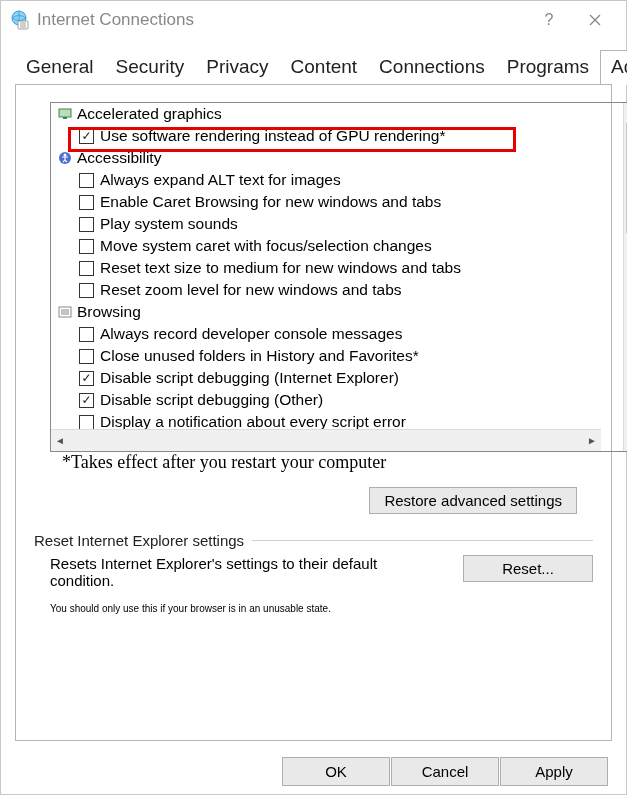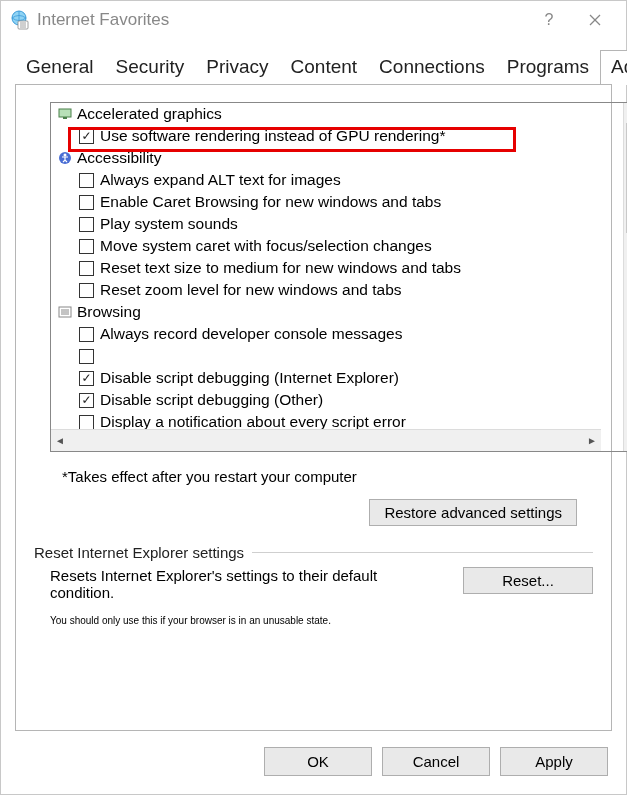--- a/index.html
+++ b/index.html
@@ -21,46 +21,46 @@
   .node { display:flex; align-items:center; height:22px; white-space:nowrap; }
   .node .cat-icon { width:16px; height:14px; margin:0 4px 0 6px; display:inline-flex; align-items:center; justify-content:center;}
   .node .chk { width:15px; height:15px; border:1px solid #333; margin:0 6px 0 28px; background:#fff; display:inline-flex; align-items:center; justify-content:center; font-size:12px; line-height:1; }
   .node .chk.checked::after { content:"✓"; color:#222; font-size:12px; }
   .highlight { position:absolute; border:3px solid #e60000; left:17px; top:24px; width:448px; height:25px; pointer-events:none; }
   .vscroll { width:22px; background:#f0f0f0; border-left:1px solid #dcdcdc; position:relative; }
   .vscroll .arrow { height:20px; display:flex; align-items:center; justify-content:center; color:#555; font-size:10px;}
   .vscroll .thumb { position:absolute; left:2px; right:2px; top:20px; height:110px; background:#c9c9c9; }
   .hscroll { position:absolute; left:0; right:22px; bottom:0; height:22px; background:#f0f0f0; border-top:1px solid #dcdcdc; display:flex; align-items:center; justify-content:space-between; color:#555; font-size:10px; padding:0 4px;}
   .listbox-inner { position:absolute; left:0; right:0; top:0; bottom:22px; overflow:hidden;}
-  .note { margin:16px 0 0 28px; font-size:15px; }
+  .note { margin:0 0 0 28px; font-size:18px;font-family:Liberation Serif, serif; }
   .btn-std { background:#e9e9e9; border:1px solid #aeaeae; font-size:15px; padding:4px 14px; min-width:96px; text-align:center; cursor:default;}
   .row-right { display:flex; justify-content:flex-end; margin:14px 16px 0 0;}
   .reset-row { display:flex; margin:6px 0 0 16px; align-items:flex-start; }
   .reset-row .txt { flex:1; font-size:15px; padding-right:18px;}
-  .footer { display:flex; justify-content:flex-end; gap:10px; padding:16px 18px 18px 0;}
+  .footer { display:flex; justify-content:flex-end; gap:1px; padding:16px 18px 8px 0;}
   .footer .btn-std { min-width:108px; padding:5px 0;}
   .info-txt { margin:14px 0 0 16px; font-size:10px;}
 </style>
 </head>
 <body>
 
 <div class="window">
 
   <div class="titlebar">
     <span class="icon">
       <svg viewBox="0 0 20 20" width="20" height="20">
         <circle cx="10" cy="8" r="7" fill="#8fd3f4" stroke="#3a9bd9"></circle>
         <path d="M3 8 Q10 3 17 8 M3 8 Q10 13 17 8 M10 1 V15" stroke="#3a9bd9" fill="none" stroke-width="0.8"></path>
         <rect x="9" y="11" width="10" height="8" rx="1" fill="#fff" stroke="#888" stroke-width="0.8"></rect>
         <line x1="11" y1="13" x2="17" y2="13" stroke="#888" stroke-width="0.8"></line>
         <line x1="11" y1="15" x2="17" y2="15" stroke="#888" stroke-width="0.8"></line>
         <line x1="11" y1="17" x2="17" y2="17" stroke="#888" stroke-width="0.8"></line>
       </svg>
     </span>
-    <span class="title">Internet Favorites</span>
+    <span class="title">Internet Connections</span>
     <div class="btn">?</div>
     <div class="btn">
       <svg width="12" height="12" viewBox="0 0 12 12">
           <line x1="1" y1="1" x2="11" y2="11" stroke="#888" stroke-width="1.2"></line>
           <line x1="11" y1="1" x2="1" y2="11" stroke="#888" stroke-width="1.2"></line>
         </svg>
     </div>
   </div>
 
   <div class="tabs" id="tabs">
@@ -136,20 +136,21 @@
                 </svg>
               </span>
               <span>Browsing</span>
             </div>
             <div class="node">
               <span class="chk"></span>
               <span>Always record developer console messages</span>
             </div>
             <div class="node">
               <span class="chk"></span>
+              <span>Close unused folders in History and Favorites*</span>
             </div>
             <div class="node">
               <span class="chk checked"></span>
               <span>Disable script debugging (Internet Explorer)</span>
             </div>
             <div class="node">
               <span class="chk checked"></span>
               <span>Disable script debugging (Other)</span>
             </div>
             <div class="node">

